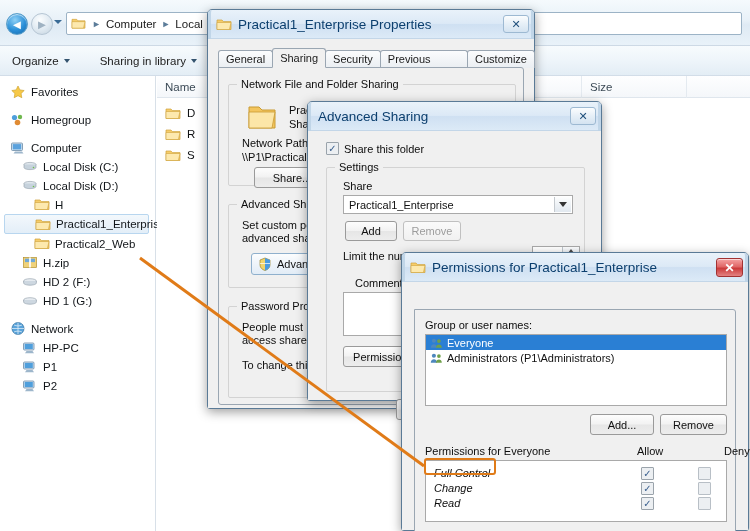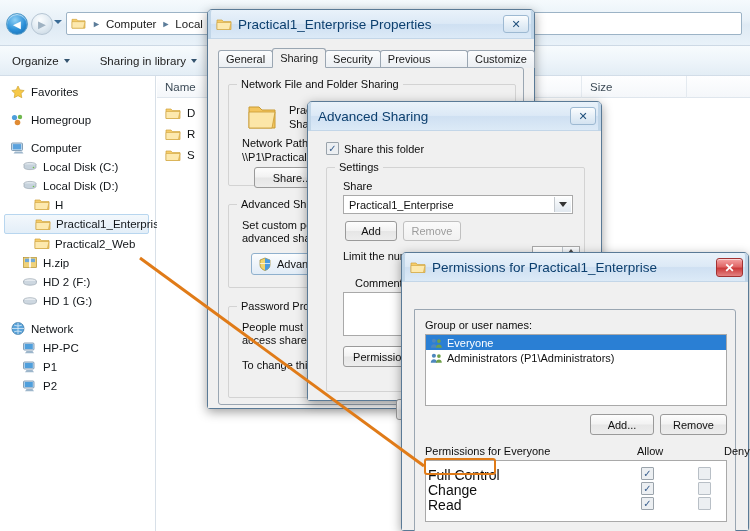--- a/index.html
+++ b/index.html
@@ -229,21 +229,21 @@
     position: absolute; background: #fff; border: 1px solid #a9a9a9; overflow: hidden;
   }
   .lb-row {
     display: flex; align-items: center; height: 15px; padding-left: 4px;
     font-size: 11px; color: #111;
   }
   .lb-row.sel { background: #2a7fd4; color: #fff; }
   .uico { width: 13px; height: 12px; margin-right: 4px; flex: 0 0 auto; }
 
   .perm-row { position: absolute; left: 0; right: 0; height: 15px; }
-  .perm-label { position: absolute; left: 2px; top: 0; font-size: 14px; color: #0d0d0d; }
+  .perm-label { position: absolute; left: 8px; top: 0; font-size: 11px; color: #0d0d0d; font-style: italic; }
 
   .hl-box {
     position: absolute; border: 2px solid #e07b18; border-radius: 3px;
     pointer-events: none;
   }
   #arrow-svg { position: absolute; left: 0; top: 0; width: 750px; height: 531px; pointer-events: none; }
 </style>
 </head>
 <body>
 

